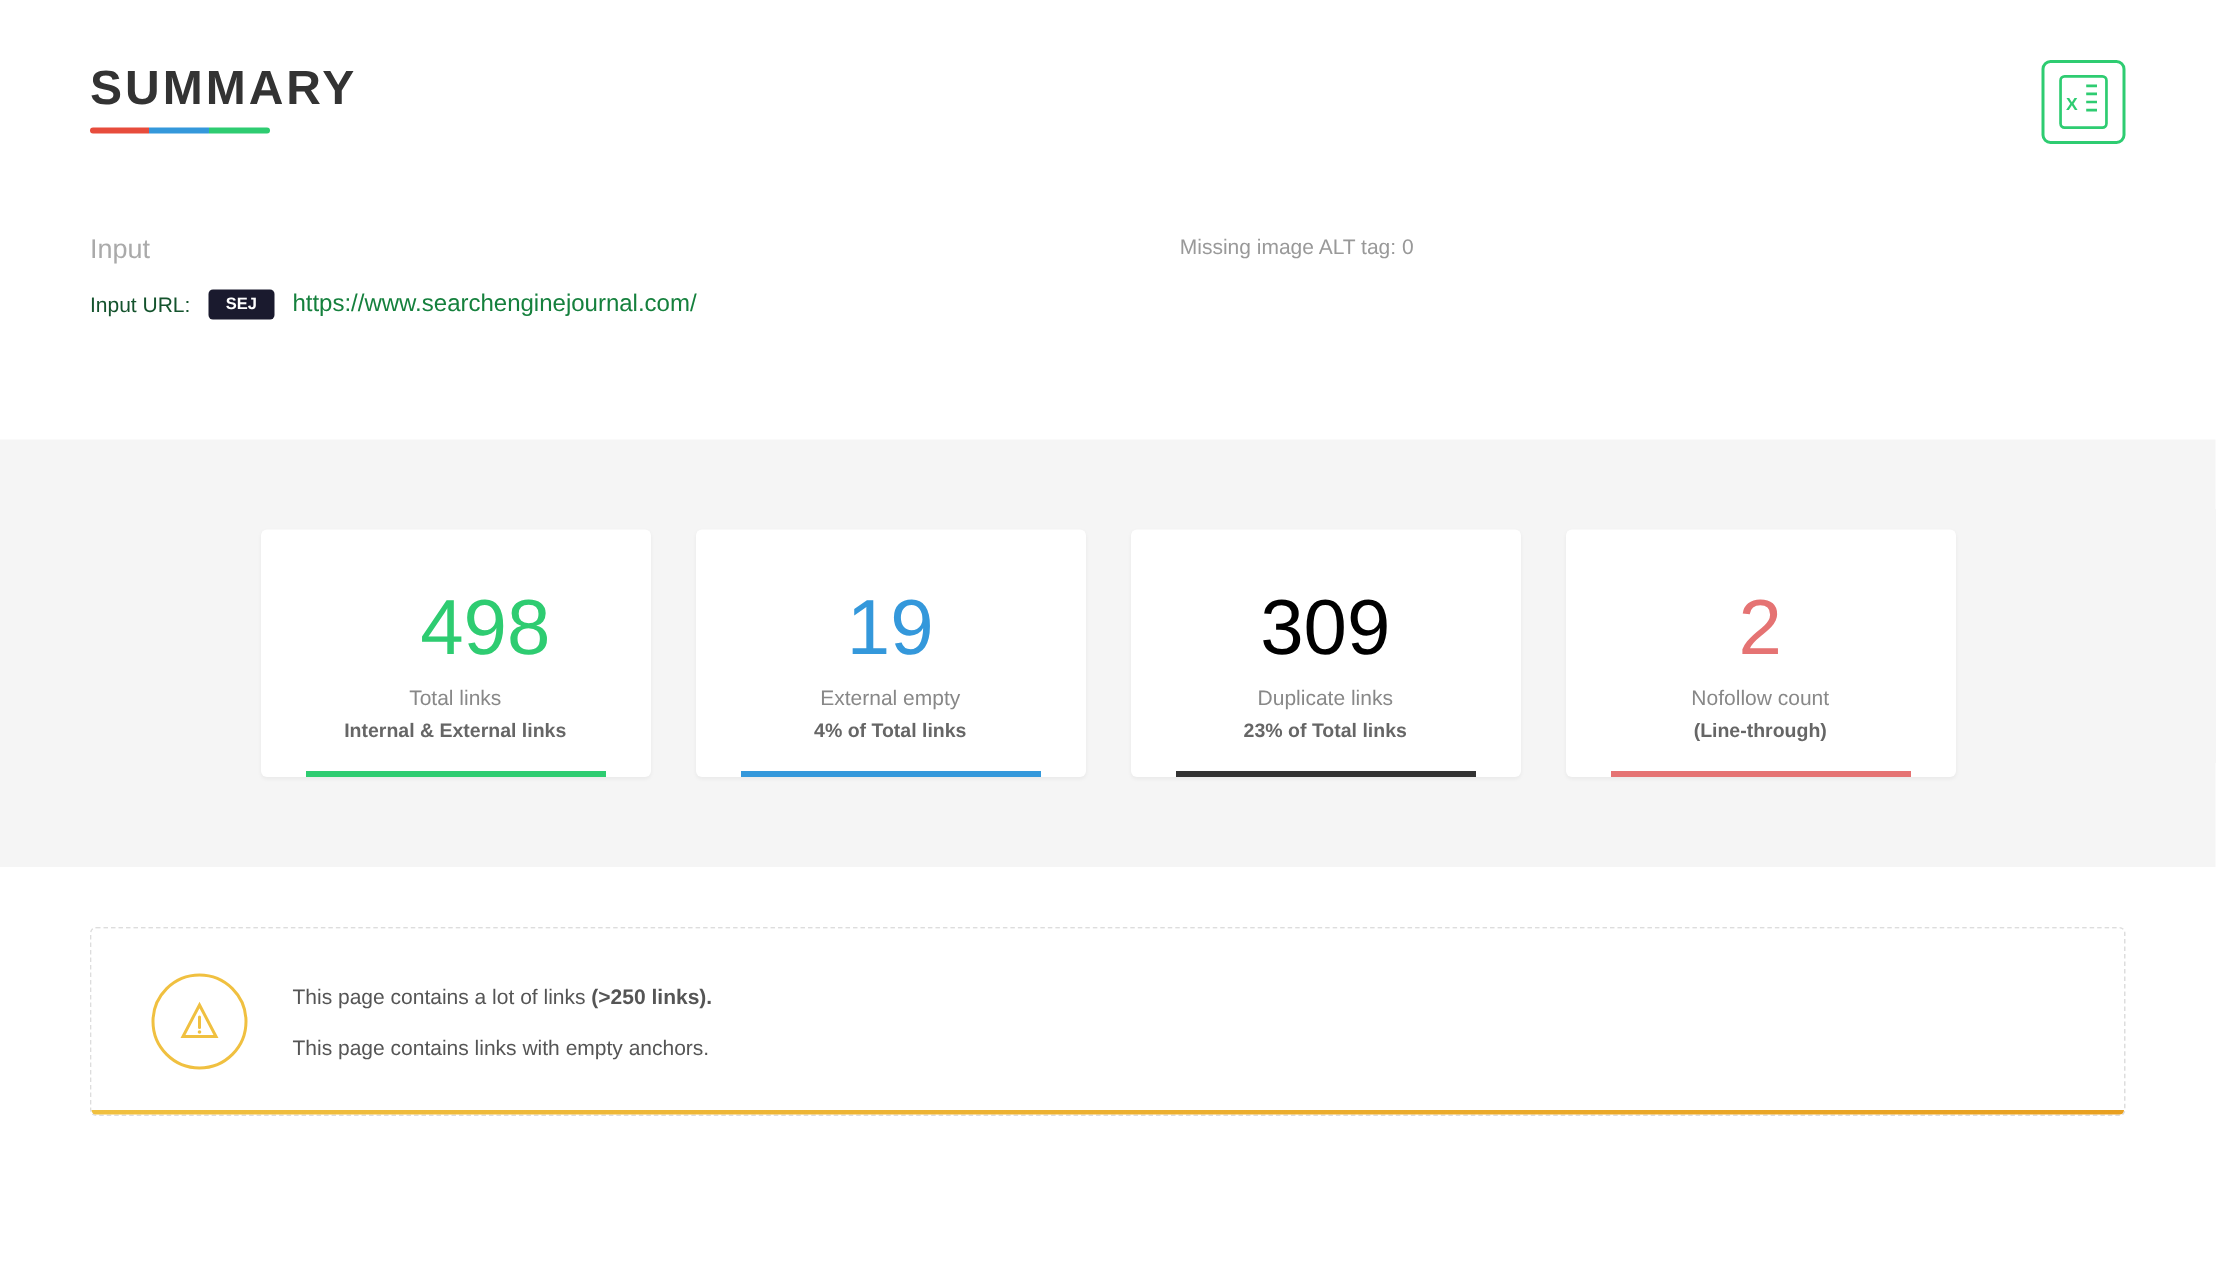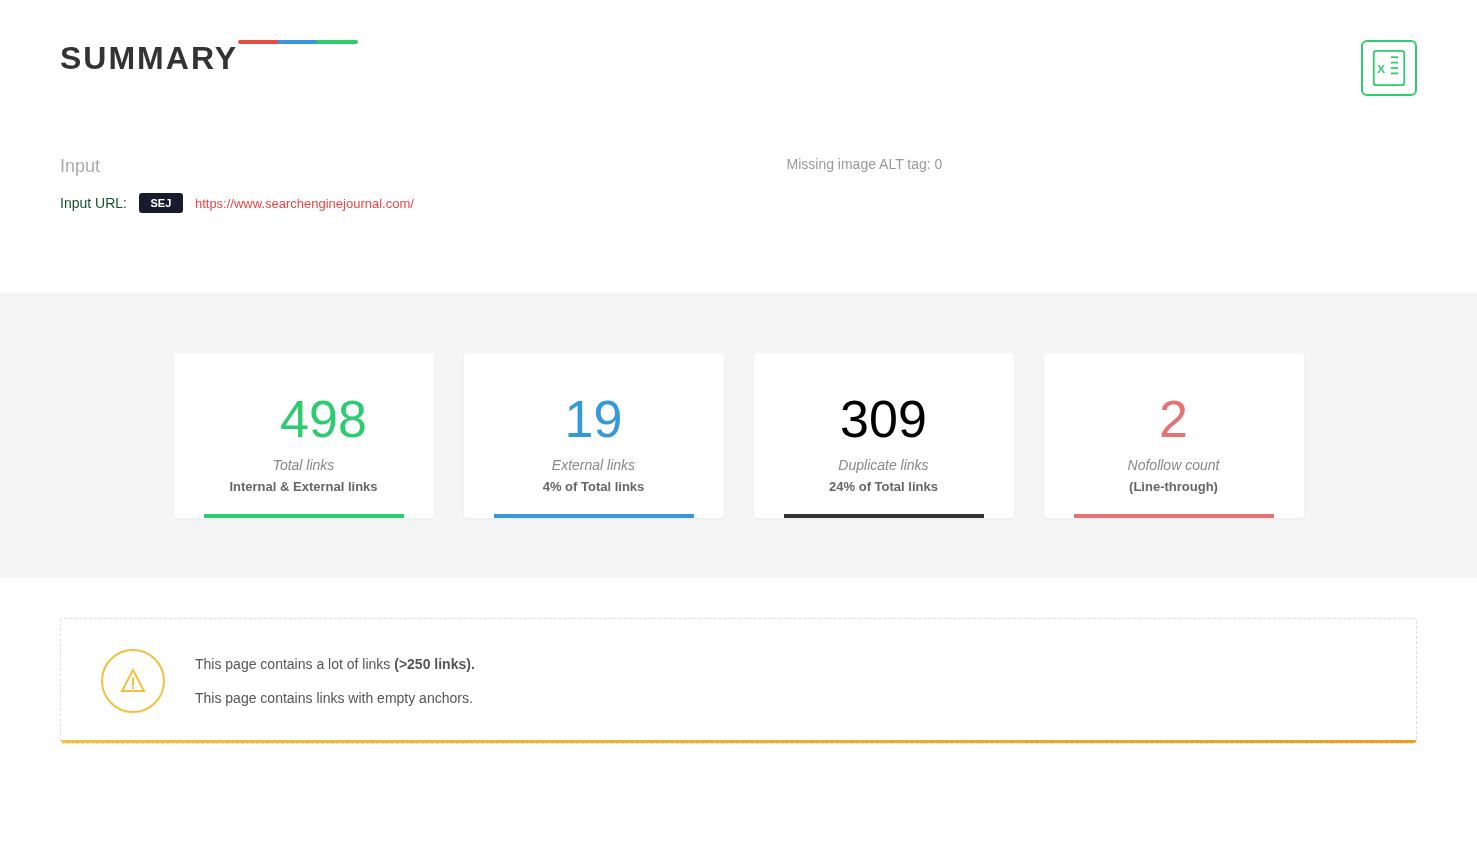--- a/index.html
+++ b/index.html
@@ -18,21 +18,21 @@
     
     .header {
       display: flex;
       justify-content: space-between;
       align-items: flex-start;
       margin-bottom: 60px;
     }
 
     .title-section {
       display: flex;
-      flex-direction: row;
+      flex-direction: column;
     }
 
     .page-title {
       font-size: 32px;
       font-weight: 700;
       color: #333;
       letter-spacing: 2px;
       margin-bottom: 8px;
     }
 
@@ -98,22 +98,22 @@
       color: #fff;
       font-size: 11px;
       font-weight: bold;
       padding: 4px 8px;
       border-radius: 3px;
       min-width: 44px;
       text-align: center;
     }
 
     .url-text {
-      font-size: 13px;
-      color: #ef4444;
+      font-size: 16px;
+      color: #15803d;
     }
 
     
     .image-stats {
       flex: 1;
       padding-left: 80px;
     }
 
     .image-stats-title {
       font-size: 15px;
@@ -164,21 +164,20 @@
 
     .card-number.green { color: #2ecc71; margin-left: 40px; }
     .card-number.blue { color: #3498db; }
     .card-number.dark { color: #000000; }
     .card-number.red { color: #e57373; }
 
     .card-title {
       font-size: 14px;
       color: #888;
       margin-bottom: 6px;
-      font-style: italic;
     }
 
     .card-subtitle {
       font-size: 13px;
       font-weight: bold;
       color: #666;
       margin-bottom: 20px;
     }
 
     .card-bar {
@@ -289,29 +288,29 @@
 
     <div class="card">
       <div class="card-number green">498</div>
       <div class="card-title">Total links</div>
       <div class="card-subtitle">Internal &amp; External links</div>
       <div class="card-bar green"></div>
     </div>
 
     <div class="card">
       <div class="card-number blue">19</div>
-      <div class="card-title">External links</div>
+      <div class="card-title">External empty</div>
       <div class="card-subtitle">4% of Total links</div>
       <div class="card-bar blue"></div>
     </div>
 
     <div class="card">
       <div class="card-number dark">309</div>
       <div class="card-title">Duplicate links</div>
-      <div class="card-subtitle">24% of Total links</div>
+      <div class="card-subtitle">23% of Total links</div>
       <div class="card-bar black"></div>
     </div>
 
     <div class="card">
       <div class="card-number red">2</div>
       <div class="card-title">Nofollow count</div>
       <div class="card-subtitle">(Line-through)</div>
       <div class="card-bar red"></div>
     </div>
 

